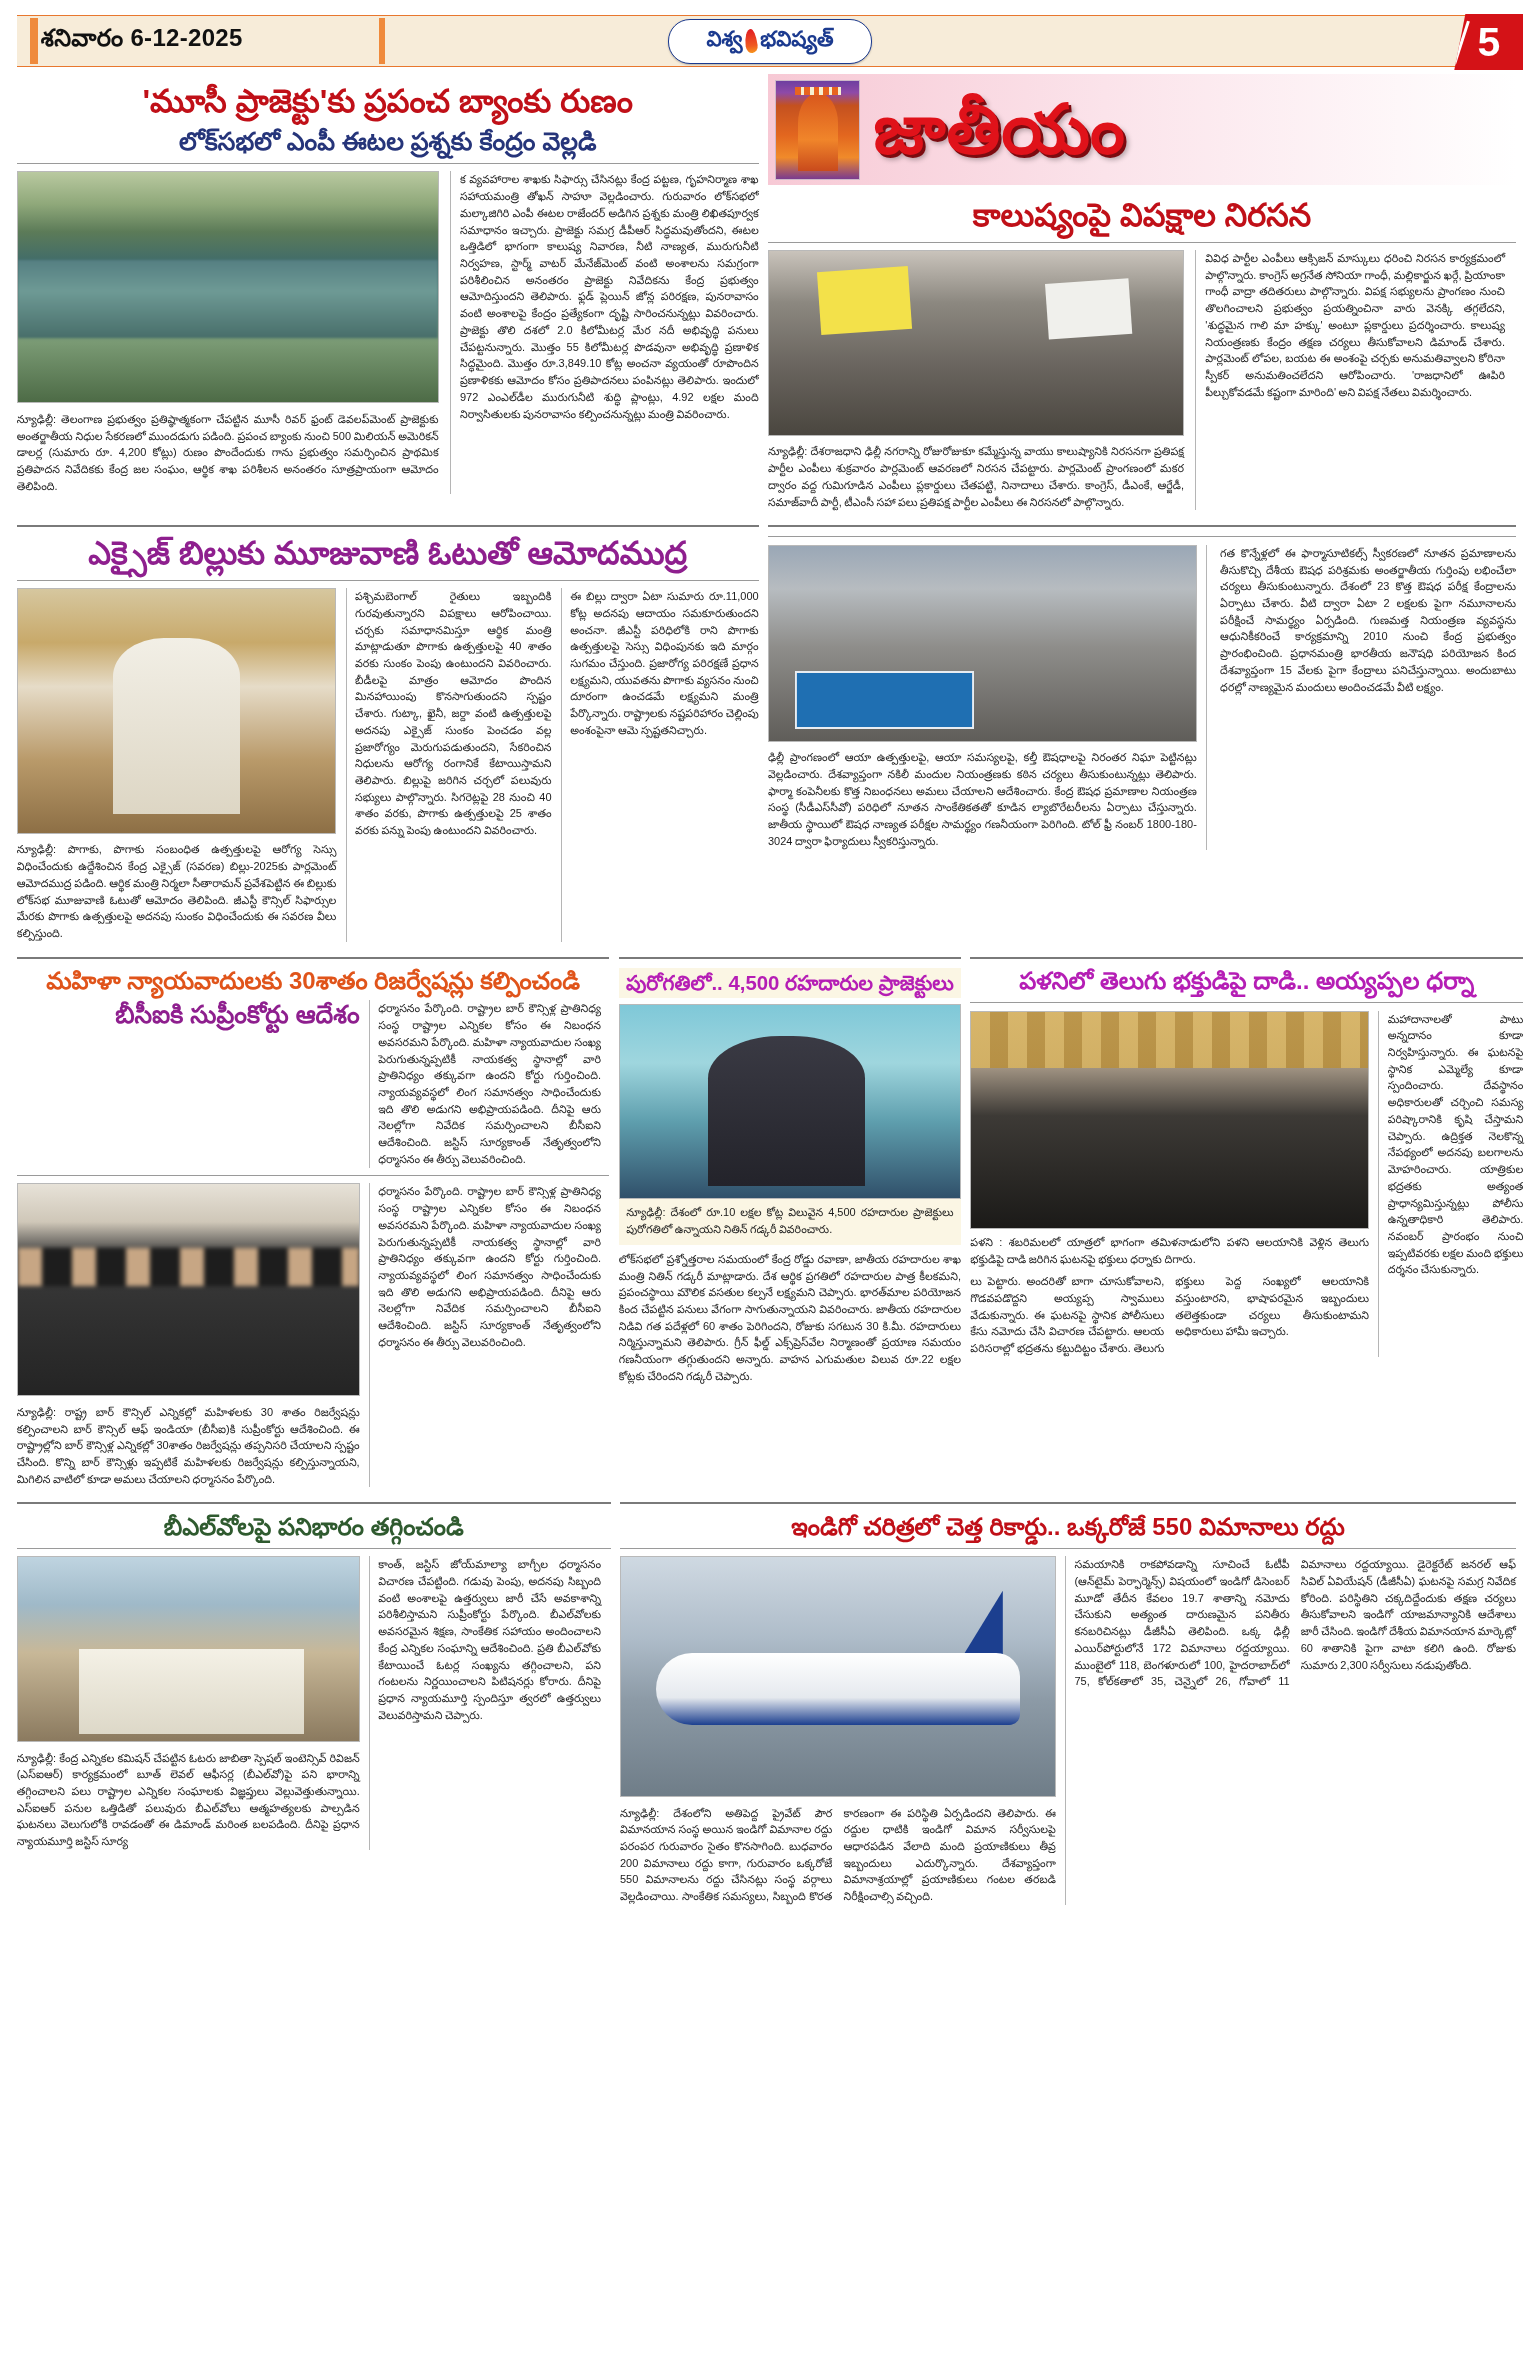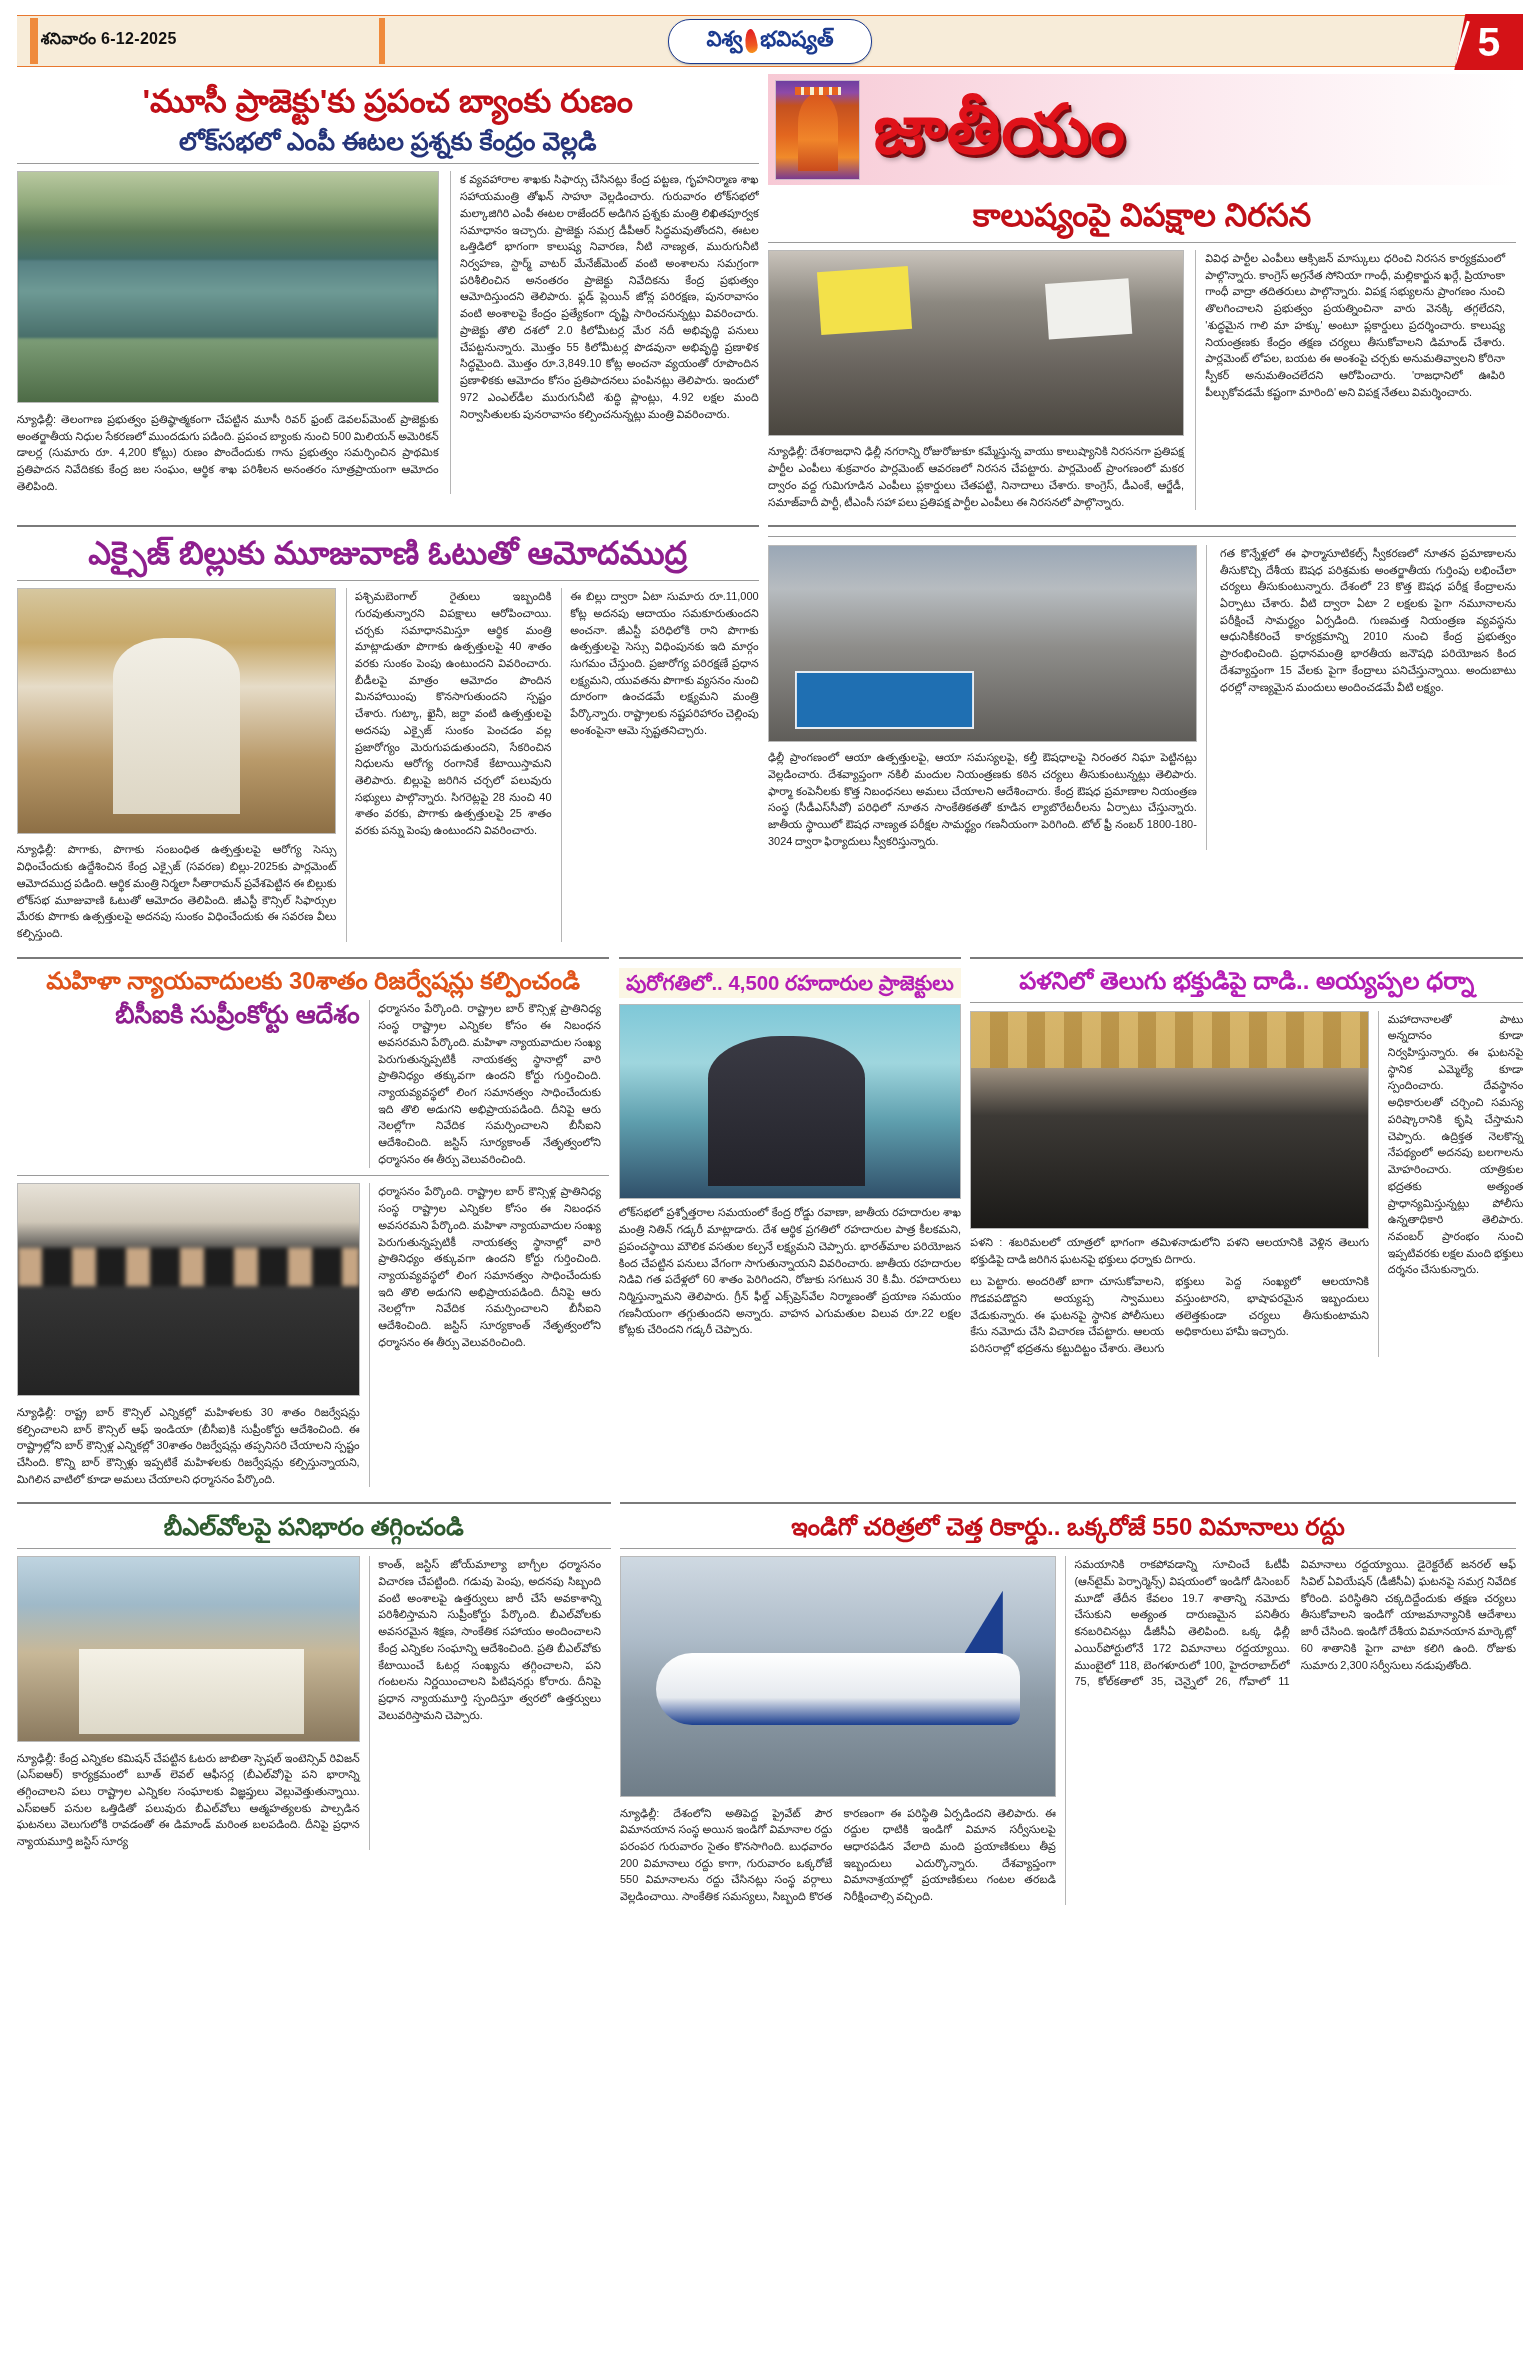--- a/index.html
+++ b/index.html
@@ -23,21 +23,21 @@
   .masthead {
     position: relative;
     height: 52px;
     background: #f7ecd9;
     border-top: 1.9px solid #e8772e;
     border-bottom: 1.9px solid #e8772e;
     display: flex;
     align-items: center;
   }
   .mh-date {
-    font-size: 16px;
+    font-size: 24px;
     font-weight: bold;
     color: #111;
     padding-left: 24px;
     letter-spacing: 0.3px;
   }
   .mh-bar-left {
     position: absolute; left: 13px; top: 1.9px; bottom: 1.9px; width: 8.3px;
     background: #ef8a3c;
   }
   .mh-bar-mid {
@@ -378,20 +378,25 @@
         </div>
       </div>
     </div>
 
     <div style="width:343px;">
       <div class="rule-dbl"></div>
       <div class="hl-band-yellow">
         <span class="hl-magenta h-sm">పురోగతిలో.. 4,500 రహదారుల ప్రాజెక్టులు</span>
       </div>
       <div class="photo ph-gadkari" style="height:195px; margin-top:5.6px;"></div>
+      <div class="caption-box">
+        <div class="body-txt">
+          <span>న్యూఢిల్లీ: దేశంలో రూ.10 లక్షల కోట్ల విలువైన 4,500 రహదారుల ప్రాజెక్టులు పురోగతిలో ఉన్నాయని నితిన్ గడ్కరీ వివరించారు.</span>
+        </div>
+      </div>
       <div class="body-txt" style="margin-top:5.6px;">
         <span>లోక్‌సభలో ప్రశ్నోత్తరాల సమయంలో కేంద్ర రోడ్డు రవాణా, జాతీయ రహదారుల శాఖ మంత్రి నితిన్ గడ్కరీ మాట్లాడారు. దేశ ఆర్థిక ప్రగతిలో రహదారుల పాత్ర కీలకమని, ప్రపంచస్థాయి మౌలిక వసతుల కల్పనే లక్ష్యమని చెప్పారు. భారత్‌మాల పరియోజన కింద చేపట్టిన పనులు వేగంగా సాగుతున్నాయని వివరించారు. జాతీయ రహదారుల నిడివి గత పదేళ్లలో 60 శాతం పెరిగిందని, రోజుకు సగటున 30 కి.మీ. రహదారులు నిర్మిస్తున్నామని తెలిపారు. గ్రీన్ ఫీల్డ్ ఎక్స్‌ప్రెస్‌వేల నిర్మాణంతో ప్రయాణ సమయం గణనీయంగా తగ్గుతుందని అన్నారు. వాహన ఎగుమతుల విలువ రూ.22 లక్షల కోట్లకు చేరిందని గడ్కరీ చెప్పారు.</span>
       </div>
     </div>
 
     <div style="width:553px;">
       <div class="rule-dbl"></div>
       <div class="hl-magenta h-mid">పళనిలో తెలుగు భక్తుడిపై దాడి.. అయ్యప్పల ధర్నా</div>
       <div class="rule-thin"></div>
       <div style="display:flex; gap:9.3px;">

